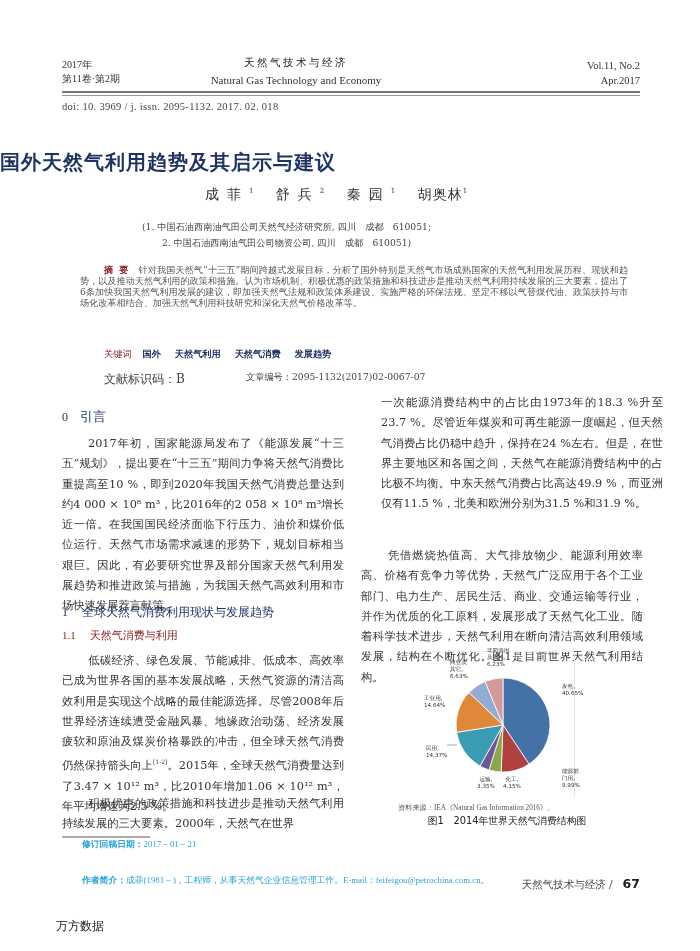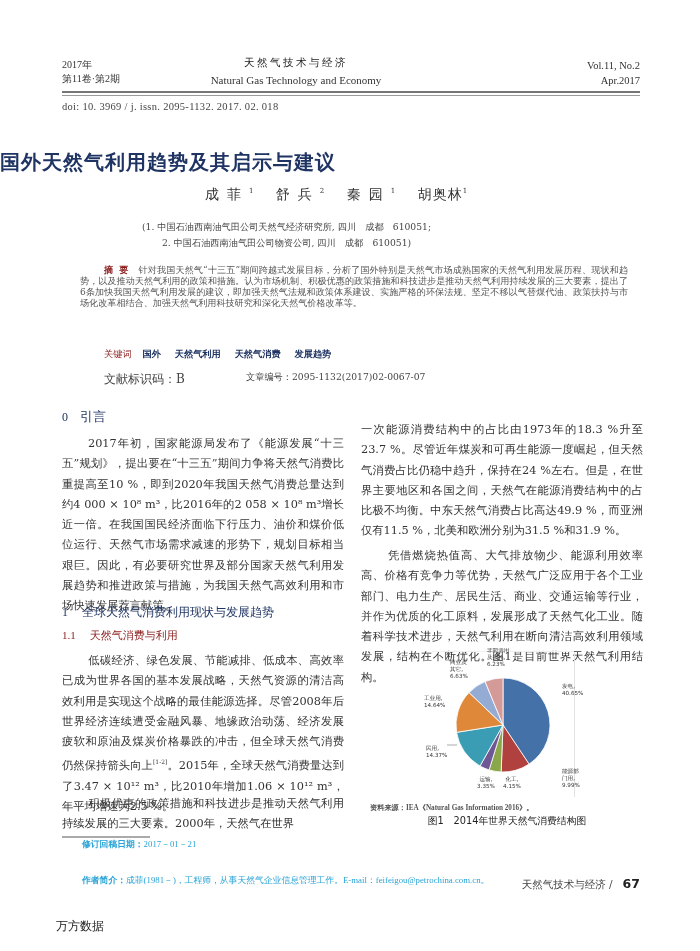--- a/index.html
+++ b/index.html
@@ -42,21 +42,21 @@
   .sec0 .num { margin-right: 12px; font-family: "Liberation Serif", serif; font-size: 12px; }
   .para { font-size: 11.3px; line-height: 20.3px; color: #333; text-align: justify; }
   .para .indent { display: inline-block; width: 26px; }
   .p1 { top: 434px; }
   .sec1 { top: 604px; font-size: 12px; }
   .sec1 .num { margin-right: 14px; font-family: "Liberation Serif", serif; }
   .sec11 { top: 628px; font-size: 11px; color: #8b1c1c; }
   .sec11 .num { margin-right: 14px; font-family: "Liberation Serif", serif; color: #8b1c1c; }
   .p2 { top: 651px; }
   .p3 { top: 794px; }
-  .p-r1 { top: 420px; }
+  .p-r1 { top: 393px; margin-left: 20px; }
   .p-r2 { top: 546px; }
   sup.s { font-size: 6px; vertical-align: 5px; }
 
   
   .fn-rule { left: 62px; top: 836px; width: 88px; height: 2px; background: #aaa; }
   .fn { left: 82px; font-size: 8.8px; color: #29a3d6; font-family: "Liberation Serif", serif; }
   .fn .lbl { font-family: "DejaVu Sans", sans-serif; font-weight: bold; }
   .fn1 { top: 839px; }
   .fn2 { top: 853px; margin-top: 22px; }
 
@@ -64,21 +64,21 @@
   .pagefoot { right: 60px; top: 876px; font-size: 10.5px; color: #444; }
   .pagefoot .pno { font-family: "DejaVu Sans", sans-serif; font-weight: bold; font-size: 12.5px; color: #222; margin-left: 10px; text-align: center; }
   .watermark { left: 56px; top: 918px; font-size: 12px; font-family: "DejaVu Sans", sans-serif; color: #222; }
 
   
   .chart-wrap { left: 420px; top: 648px; width: 170px; height: 148px; }
   .chart-wrap svg { width: 170px; height: 148px; display: block; }
   .chart-vline { left: 574px; top: 652px; width: 1px; height: 145px; background: #e2e2e2; }
   .chart-hline { left: 432px; top: 651px; width: 142px; height: 1px; background: #f0f0f0; }
   .pie-label { font-family: "DejaVu Sans", sans-serif; font-size: 5.6px; fill: #333; }
-  .src { left: 370px; top: 803px; font-size: 7.2px; color: #555; font-family: "Liberation Serif", serif; font-weight: bold; }
+  .src { left: 398px; top: 803px; font-size: 7.2px; color: #555; font-family: "Liberation Serif", serif; }
   .fig-cap { left: 0; width: 1004px; top: 815px; text-align: center; font-size: 9.8px; font-family: "DejaVu Sans", sans-serif; color: #222; }
 </style>
 </head>
 <body>
 
 <div class="abs hdr-left">
   <div>2017年</div>
   <div>第11卷·第2期</div>
 </div>
 <div class="abs hdr-center">

